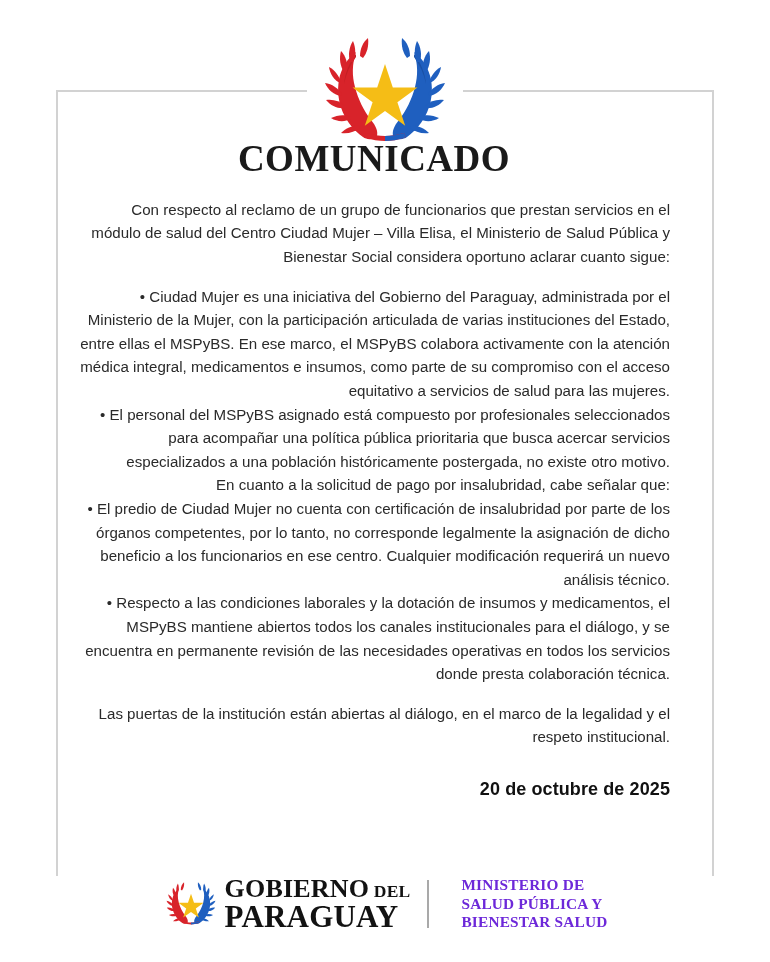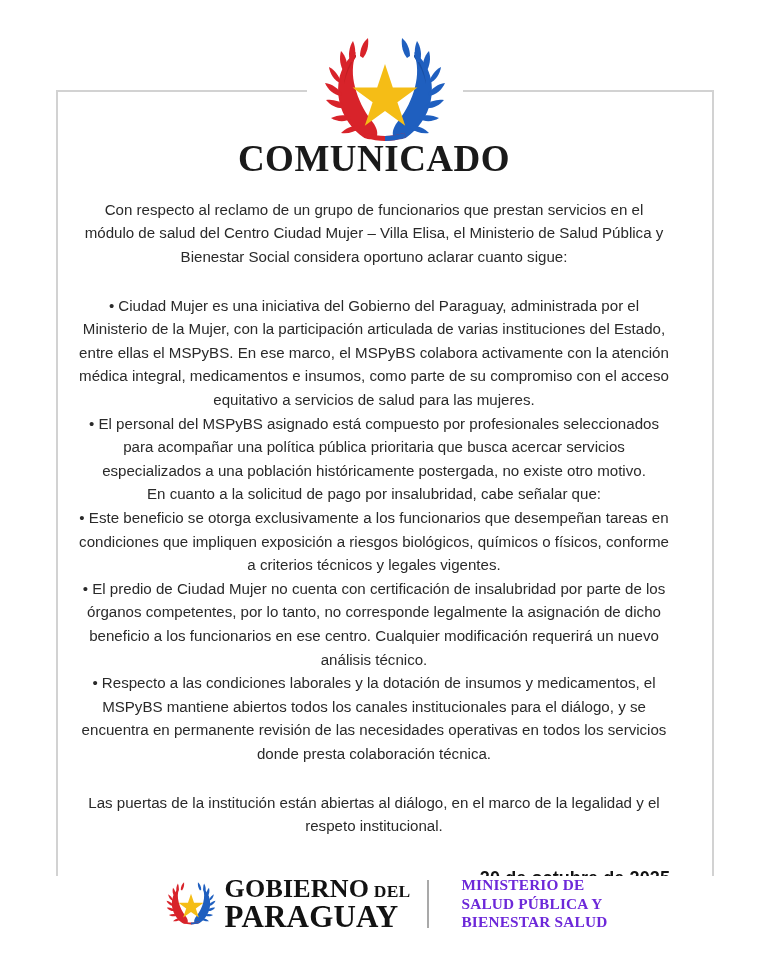--- a/index.html
+++ b/index.html
@@ -62,23 +62,23 @@
     color: #1a1a1a;
     margin: 0 0 19px 0;
     line-height: 1.05;
   }
 
   .para {
     font-size: 15.1px;
     line-height: 23.6px;
     margin: 0;
     color: #2a2a2a;
-    text-align: center;
-  }
-  .gap-md { margin-top: 25px; }
+    text-align: right;
+  }
+  .gap-md { margin-top: 16px; }
 
   .block .para + .para { margin-top: 0; }
 
   #date {
     margin-top: 30px;
     text-align: right;
     font-size: 18px;
     font-weight: bold;
     color: #111111;
     letter-spacing: 0.1px;
@@ -186,21 +186,20 @@
 <div id="doc">
 
   <h1 id="title">COMUNICADO</h1>
 
   <p class="para">Con respecto al reclamo de un grupo de funcionarios que prestan servicios en el módulo de salud del Centro Ciudad Mujer – Villa Elisa, el Ministerio de Salud Pública y Bienestar Social considera oportuno aclarar cuanto sigue:</p>
 
   <div class="block gap-md">
     <p class="para">• Ciudad Mujer es una iniciativa del Gobierno del Paraguay, administrada por el Ministerio de la Mujer, con la participación articulada de varias instituciones del Estado, entre ellas el MSPyBS. En ese marco, el MSPyBS colabora activamente con la atención médica integral, medicamentos e insumos, como parte de su compromiso con el acceso equitativo a servicios de salud para las mujeres.</p>
     <p class="para">• El personal del MSPyBS asignado está compuesto por profesionales seleccionados para acompañar una política pública prioritaria que busca acercar servicios especializados a una población históricamente postergada, no existe otro motivo.</p>
     <p class="para">En cuanto a la solicitud de pago por insalubridad, cabe señalar que:</p>
-    <p class="para">• Este beneficio se otorga exclusivamente a los funcionarios que desempeñan tareas en condiciones que impliquen exposición a riesgos biológicos, químicos o físicos, conforme a criterios técnicos y legales vigentes.</p>
     <p class="para">• El predio de Ciudad Mujer no cuenta con certificación de insalubridad por parte de los órganos competentes, por lo tanto, no corresponde legalmente la asignación de dicho beneficio a los funcionarios en ese centro. Cualquier modificación requerirá un nuevo análisis técnico.</p>
     <p class="para">• Respecto a las condiciones laborales y la dotación de insumos y medicamentos, el MSPyBS mantiene abiertos todos los canales institucionales para el diálogo, y se encuentra en permanente revisión de las necesidades operativas en todos los servicios donde presta colaboración técnica.</p>
   </div>
 
 
   <p class="para gap-md">Las puertas de la institución están abiertas al diálogo, en el marco de la legalidad y el respeto institucional.</p>
 
   <div id="date">20 de octubre de 2025</div>
 </div>
 

